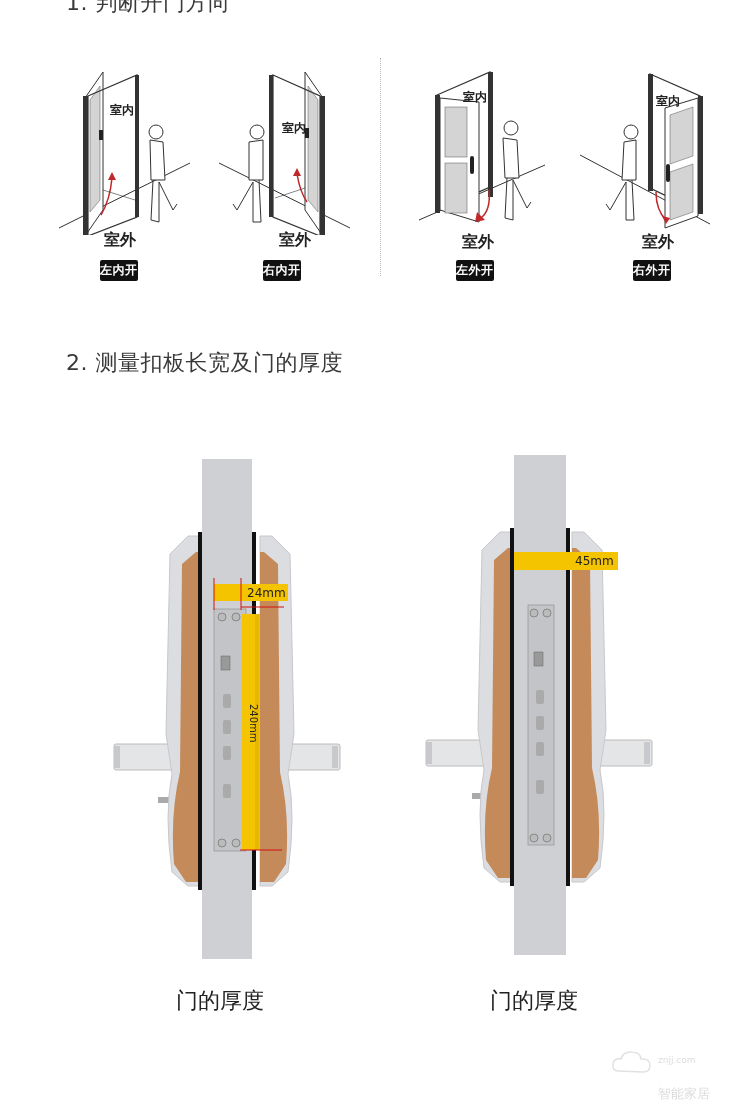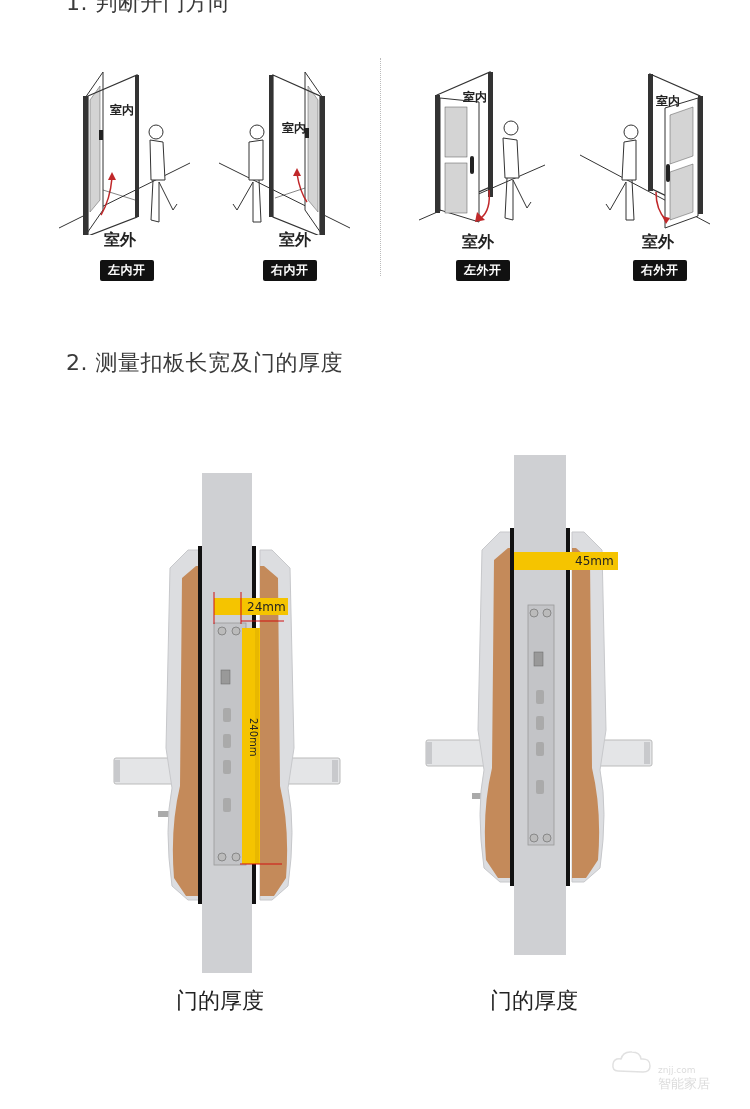--- a/index.html
+++ b/index.html
@@ -3,27 +3,27 @@
 <meta charset="utf-8">
 <style>
   html, body { margin: 0; padding: 0; background: #ffffff; }
   body { width: 750px; height: 1109px; position: relative; overflow: hidden;
          font-family: "DejaVu Sans", "Liberation Sans", sans-serif; color: #333; }
   .abs { position: absolute; }
   .section-title { position: absolute; font-size: 22px; color: #3a3a3a; white-space: nowrap; letter-spacing: 0.5px; }
   .label-outside { position: absolute; font-size: 16px; font-weight: bold; color: #222; width: 60px; text-align: center; }
   .label-inside { position: absolute; font-size: 12px; font-weight: bold; color: #222; }
   .badge { position: absolute; background: #111; color: #fff; font-size: 12px; font-weight: bold;
-           padding: 2px 8px; border-radius: 2px; letter-spacing: 0.5px; }
+           padding: 2px 0; border-radius: 2px; letter-spacing: 0.5px; }
   .divider { position: absolute; left: 380px; top: 58px; height: 218px; border-left: 1px dotted #bbb; }
   .caption { position: absolute; font-size: 22px; color: #222; white-space: nowrap; }
   .dim-text { position: absolute; font-size: 12px; color: #222; }
   .dim-text-vert { position: absolute; font-size: 10px; color: #222; transform: rotate(90deg); transform-origin: left top; white-space: nowrap; }
   .watermark { position: absolute; left: 610px; top: 1045px; width: 130px; height: 40px; opacity: 0.35; }
-  .watermark-text { position: absolute; left: 48px; top: 18px; font-size: 9px; color: #999; line-height: 14px; }
+  .watermark-text { position: absolute; left: 48px; top: 8px; font-size: 9px; color: #999; line-height: 14px; }
 </style>
 </head>
 <body>
 
 <div class="section-title" style="left:66px; top:-12px;">1. 判断开门方向</div>
 
 <div class="abs" style="left:55px; top:60px; width:150px; height:220px;">
   <svg width="150" height="175">
     <line x1="4" y1="168" x2="135" y2="103" stroke="#333" stroke-width="1"></line>
 
@@ -108,21 +108,21 @@
     <path d="M44,82 L56,80 L56,120 L42,120 Z" fill="#fff" stroke="#333"></path>
     <path d="M52,120 L54,160 L46,160 L46,122 M46,122 L30,150 L26,144" fill="none" stroke="#333"></path>
   </svg>
   <div class="label-inside" style="left:76px; top:33px;">室内</div>
   <div class="label-outside" style="left:48px; top:172px;">室外</div>
   <div class="badge" style="left:53px; top:200px;">右外开</div>
 </div>
 
 <div class="section-title" style="left:66px; top:348px;">2. 测量扣板长宽及门的厚度</div>
 
-<div class="abs" style="left:100px; top:468px; width:260px; height:510px;">
+<div class="abs" style="left:100px; top:454px; width:260px; height:510px;">
   <svg width="260" height="510">
 
     <rect x="14" y="290" width="62" height="26" rx="2" fill="#e4e5e7" stroke="#bbb"></rect>
     <rect x="14" y="292" width="6" height="22" fill="#c8c9cc"></rect>
     <rect x="178" y="290" width="62" height="26" rx="2" fill="#e4e5e7" stroke="#bbb"></rect>
     <rect x="232" y="292" width="6" height="22" fill="#c8c9cc"></rect>
     <rect x="58" y="343" width="14" height="6" fill="#aaa"></rect>
 
     <path d="M70,100 L88,82 L100,82 L100,432 L88,432 L72,418 Q64,360 72,320 L66,280 Z" fill="#dcdde0" stroke="#c7c8cb"></path>
     <path d="M82,110 L96,98 L100,98 L100,428 L86,428 L74,410 Q70,360 80,318 Z" fill="#c48a5a"></path>
@@ -191,15 +191,15 @@
 
 <div class="caption" style="left:176px; top:986px;">门的厚度</div>
 <div class="caption" style="left:490px; top:986px;">门的厚度</div>
 
 <div class="watermark">
   <svg width="44" height="36">
     <path d="M8,26 Q2,26 3,19 Q4,13 11,14 Q13,6 22,7 Q30,7 31,14 Q40,13 40,21 Q40,27 33,27 Z" fill="none" stroke="#aaa" stroke-width="1.5"></path>
   </svg>
   <div class="watermark-text">
     <div>znjj.com</div>
-    <div style="font-size:13px;">智能家居</div>
+    <div style="font-size:13px;margin-top:20px;">智能家居</div>
   </div>
 </div>
 
 </body></html>

